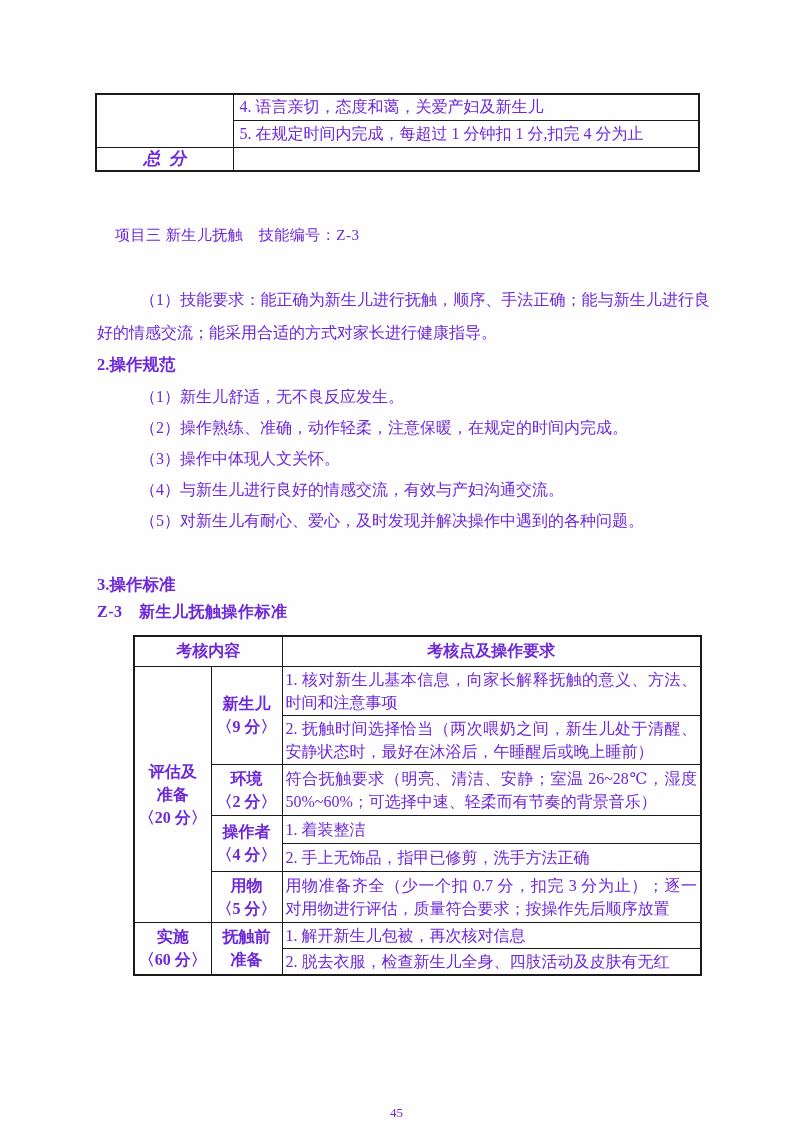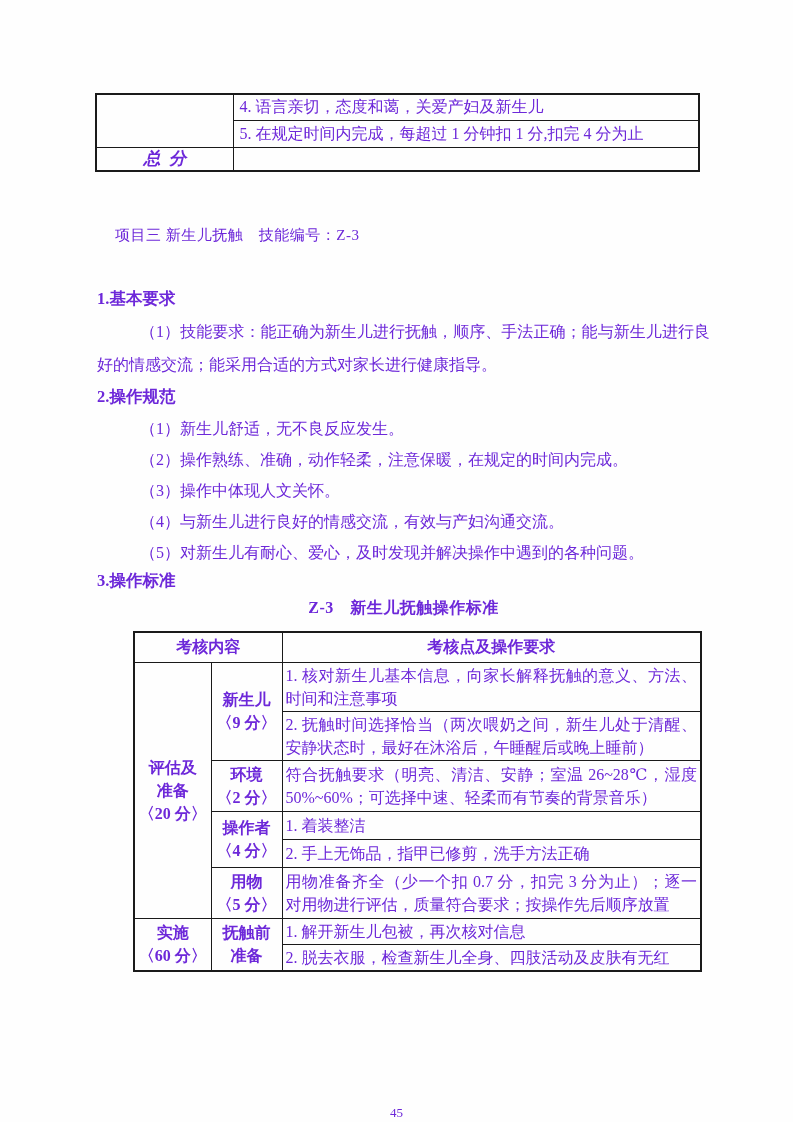--- a/index.html
+++ b/index.html
@@ -52,34 +52,34 @@
   }
 
   
   .content {
     position: absolute;
     top: 283px; left: 97px;
     width: 613px;
     font-size: 16px;
   }
   .sec-title { font-size: 16.5px; font-weight: bold; line-height: 32px; }
-  .sec-title.tight { line-height: 26px; }
+  .sec-title.tight { line-height: 26px; margin-top: 36px; }
   .para {
     line-height: 33px;
     text-indent: 43px;
     text-align: justify;
   }
   .item-line {
     line-height: 31px;
     text-indent: 43px;
   }
   .table-title {
     font-size: 16px;
     font-weight: bold;
-    text-align: center;
+    text-align: left;
     line-height: 28px;
     margin-bottom: 9px;
     letter-spacing: 0.5px;
   }
 
   
   .main-table {
     width: 567px;
     margin-left: 36px;
     border: 2px solid #1a1a1a;
@@ -143,21 +143,20 @@
       <td class="total-cell">总  分</td>
       <td></td>
     </tr>
   </tbody>
     </table>
 
   <div class="doc-heading">项目三 新生儿抚触　技能编号：Z-3</div>
 
   <div class="content">
 
-    <div class="sec-title">1.基本要求</div>
     <p class="para">（1）技能要求：能正确为新生儿进行抚触，顺序、手法正确；能与新生儿进行良好的情感交流；能采用合适的方式对家长进行健康指导。</p>
 
     <div class="sec-title">2.操作规范</div>
     <p class="item-line">（1）新生儿舒适，无不良反应发生。</p>
     <p class="item-line">（2）操作熟练、准确，动作轻柔，注意保暖，在规定的时间内完成。</p>
     <p class="item-line">（3）操作中体现人文关怀。</p>
     <p class="item-line">（4）与新生儿进行良好的情感交流，有效与产妇沟通交流。</p>
     <p class="item-line">（5）对新生儿有耐心、爱心，及时发现并解决操作中遇到的各种问题。</p>
 
     <div class="sec-title tight">3.操作标准</div>

